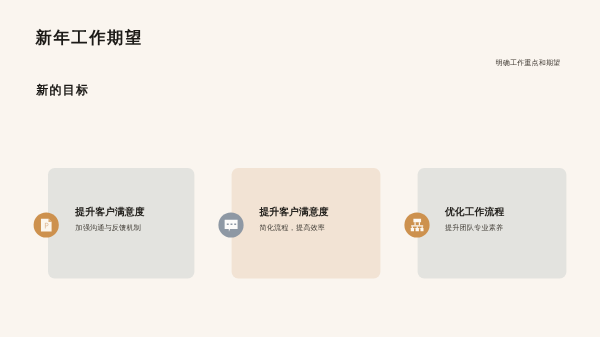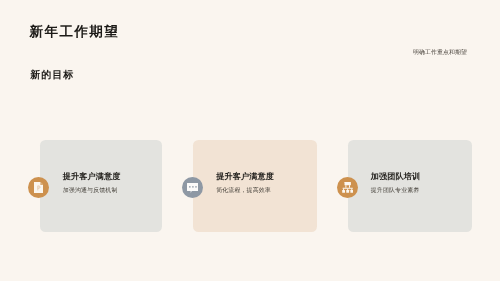--- a/index.html
+++ b/index.html
@@ -169,19 +169,19 @@
             <rect x="11" y="66" width="10" height="16"></rect>
             <rect x="52" y="66" width="10" height="16"></rect>
             <rect x="93" y="66" width="10" height="16"></rect>
             <rect x="2" y="80" width="28" height="27" rx="2"></rect>
             <rect x="43" y="80" width="28" height="27" rx="2"></rect>
             <rect x="84" y="80" width="28" height="27" rx="2"></rect>
           </g>
         </svg>
       </div>
       <div class="card-text">
-        <div class="card-title">加强团队培训</div>
+        <div class="card-title">优化工作流程</div>
         <div class="card-desc">提升团队专业素养</div>
       </div>
     </div>
 
   </div>
 </div>
 
 </body></html>

